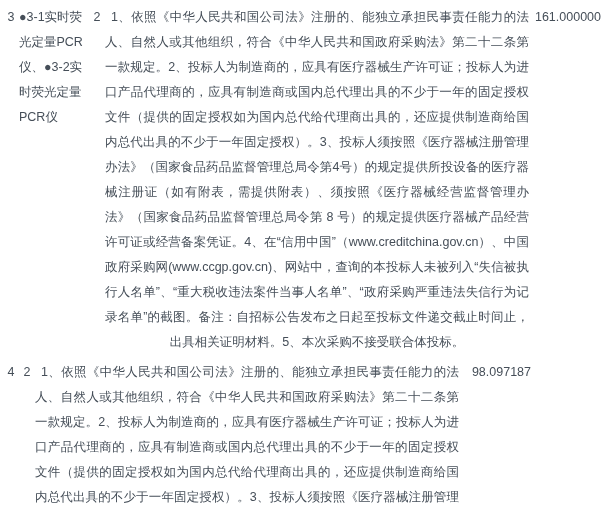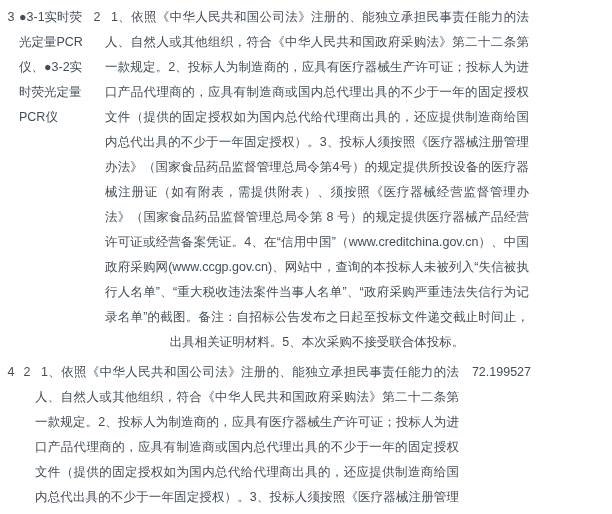--- a/index.html
+++ b/index.html
@@ -56,22 +56,23 @@
 </head>
 <body>
 
 <div class="page">
 
   <div class="trow">
     <div class="cell col-num">3</div>
     <div class="cell col-item">●3-1实时荧光定量PCR仪、●3-2实时荧光定量PCR仪</div>
     <div class="cell col-qty">2</div>
     <div class="cell col-req">1、依照《中华人民共和国公司法》注册的、能独立承担民事责任能力的法人、自然人或其他组织，符合《中华人民共和国政府采购法》第二十二条第一款规定。2、投标人为制造商的，应具有医疗器械生产许可证；投标人为进口产品代理商的，应具有制造商或国内总代理出具的不少于一年的固定授权文件（提供的固定授权如为国内总代给代理商出具的，还应提供制造商给国内总代出具的不少于一年固定授权）。3、投标人须按照《医疗器械注册管理办法》（国家食品药品监督管理总局令第4号）的规定提供所投设备的医疗器械注册证（如有附表，需提供附表）、须按照《医疗器械经营监督管理办法》（国家食品药品监督管理总局令第 8 号）的规定提供医疗器械产品经营许可证或经营备案凭证。4、在“信用中国”（www.creditchina.gov.cn）、中国政府采购网(www.ccgp.gov.cn)、网站中，查询的本投标人未被列入“失信被执行人名单”、“重大税收违法案件当事人名单”、“政府采购严重违法失信行为记录名单”的截图。备注：自招标公告发布之日起至投标文件递交截止时间止，出具相关证明材料。5、本次采购不接受联合体投标。</div>
+    <div class="cell col-val">161.000000</div>
   </div>
 
   <div class="trow">
     <div class="cell col-num">4</div>
     <div class="cell col-qty">2</div>
     <div class="cell col-req">1、依照《中华人民共和国公司法》注册的、能独立承担民事责任能力的法人、自然人或其他组织，符合《中华人民共和国政府采购法》第二十二条第一款规定。2、投标人为制造商的，应具有医疗器械生产许可证；投标人为进口产品代理商的，应具有制造商或国内总代理出具的不少于一年的固定授权文件（提供的固定授权如为国内总代给代理商出具的，还应提供制造商给国内总代出具的不少于一年固定授权）。3、投标人须按照《医疗器械注册管理办法》</div>
-    <div class="cell col-val">72.199527</div>
+    <div class="cell col-val">98.097187</div>
   </div>
 
 </div>
 
 </body></html>

